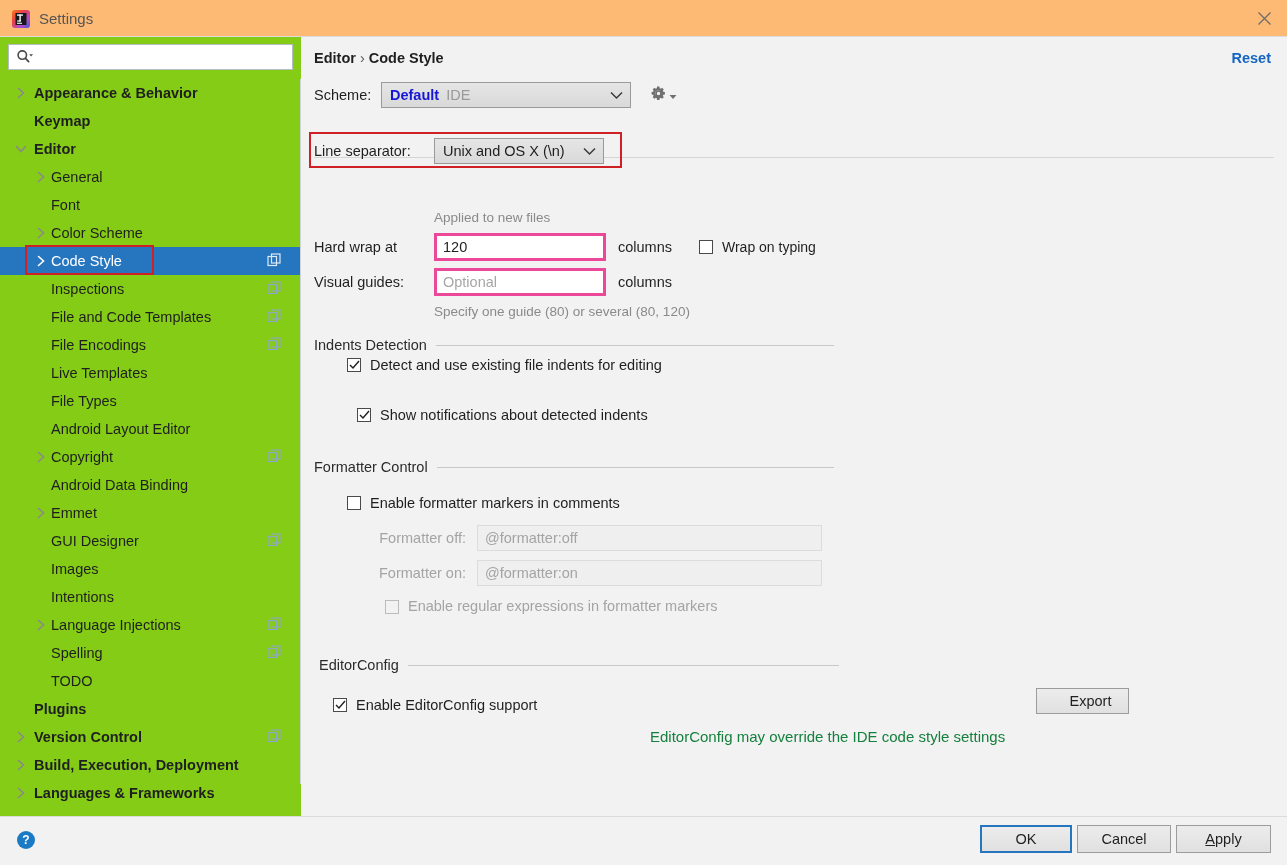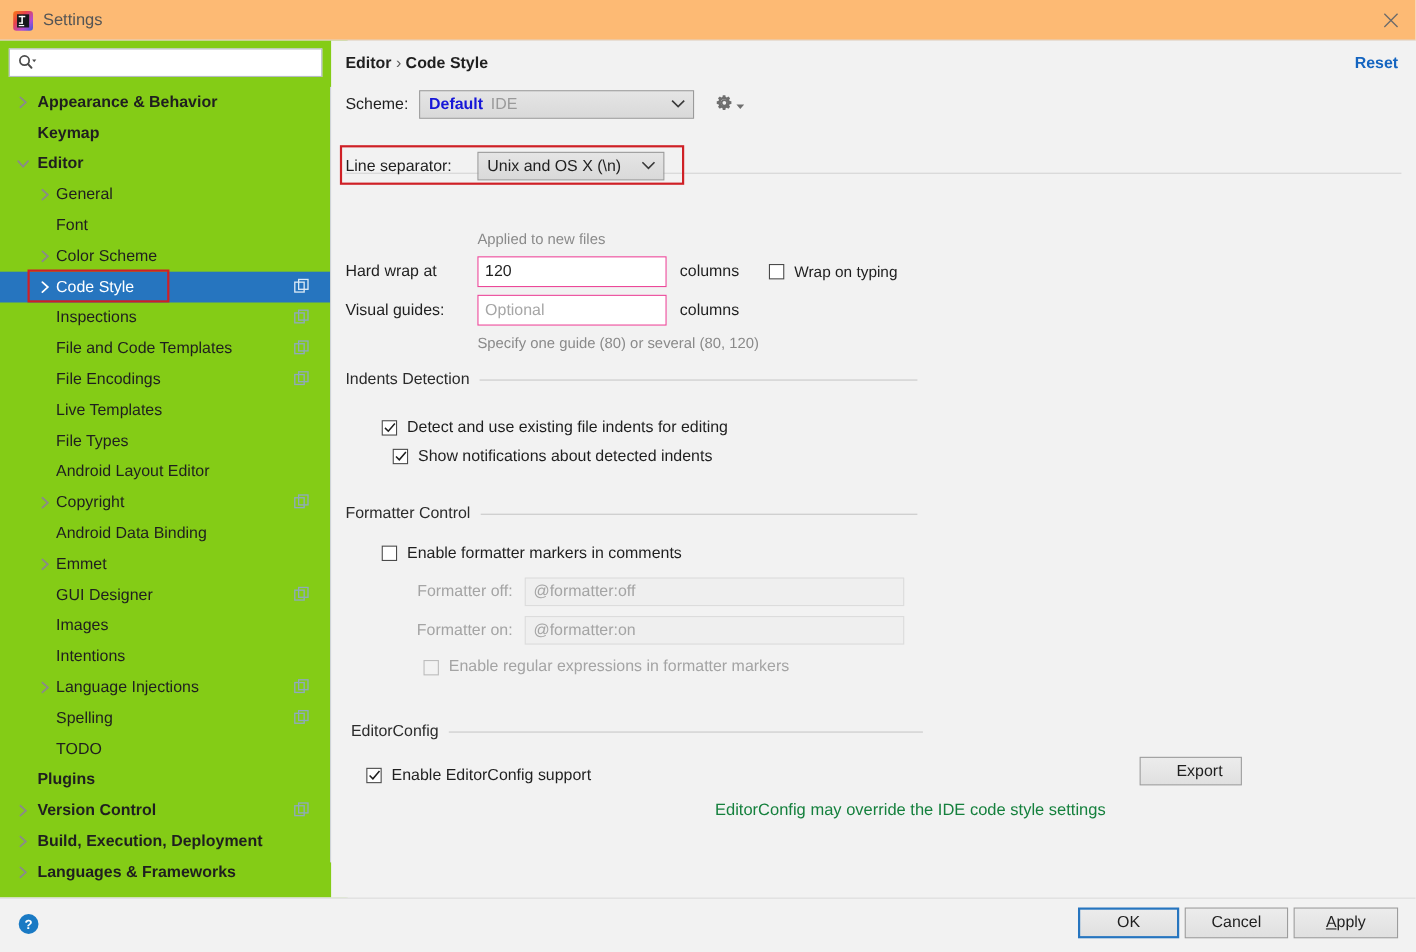--- a/index.html
+++ b/index.html
@@ -255,21 +255,21 @@
     display: flex;
     align-items: center;
   }
   .field-label {
     font-size: 14.5px;
     width: 120px;
   }
   .txtfield {
     width: 172px; height: 28px;
     background: #ffffff;
-    border: 1px solid #ec4899;
+    border: 3px solid #ec4899;
     box-sizing: border-box;
     font-family: "Liberation Sans", sans-serif;
     font-size: 14.5px;
     color: #1f1f1f;
     padding: 0 6px;
     outline: none;
   }
   .txtfield::placeholder { color: #a6a6a6; }
   .unit {
     margin-left: 12px;
@@ -692,21 +692,21 @@
       <span class="unit">columns</span>
     </div>
 
     <div style="position:absolute;left:133px;top:267px;font-size:13.5px;color:#8a8a8a;">Specify one guide (80) or several (80, 120)</div>
 
     <div class="group" style="left:13px; top:300px;">
       <span class="group-title">Indents Detection</span>
       <span class="group-line"></span>
     </div>
 
-    <div class="cbrow" style="left:46px; top:344px;text-align:center;">
+    <div class="cbrow" style="left:46px; top:320px;text-align:center;">
       <span class="cb">
         <svg width="11" height="10" viewBox="0 0 11 10">
             <path d="M1 5 L4 8 L10 1" stroke="#1f1f1f" stroke-width="1.4" fill="none"></path>
           </svg>
       </span>
       <span>Detect and use existing file indents for editing</span>
     </div>
 
     <div class="cbrow" style="left:56px; top:370px;">
       <span class="cb">

